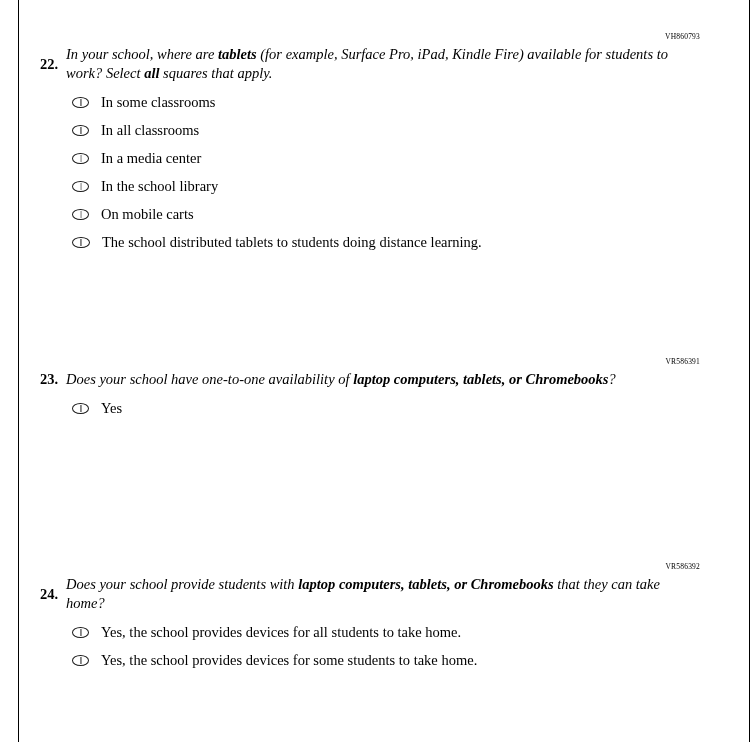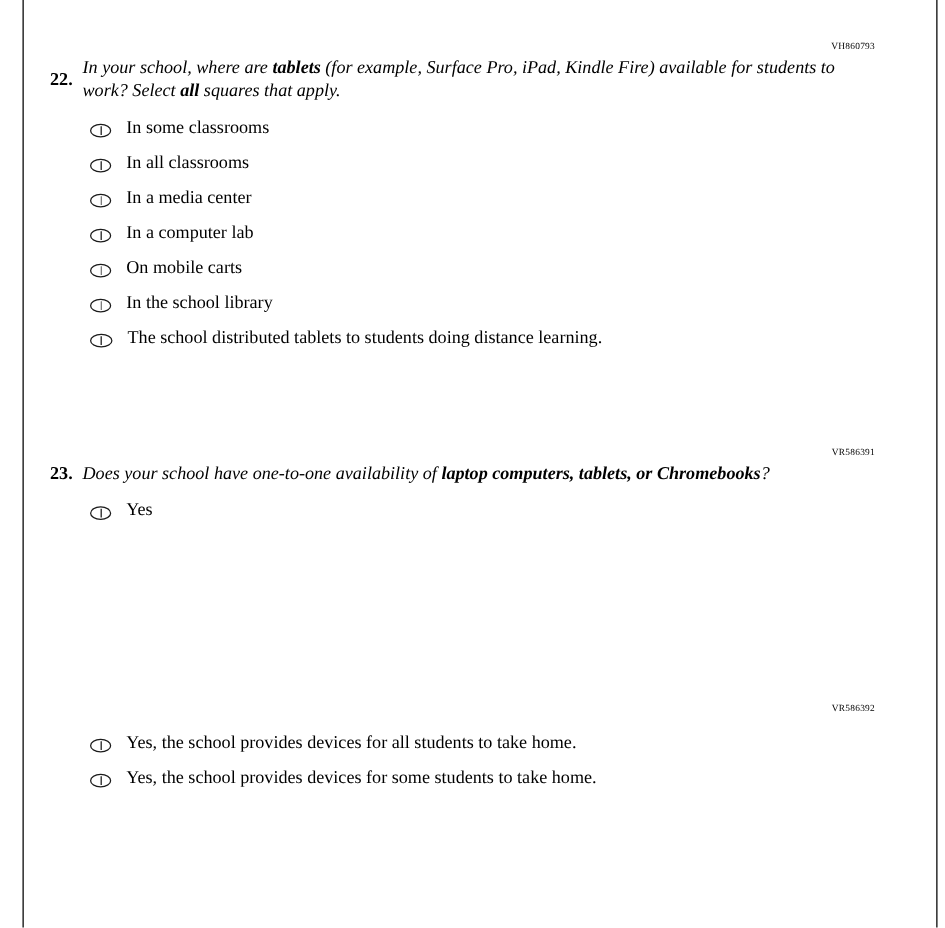--- a/index.html
+++ b/index.html
@@ -69,21 +69,21 @@
     flex: 1 1 auto;
     font-style: italic;
   }
   .qtext b { font-weight: bold; }
   .options {
     margin-top: 10px;
     margin-left: 32px;
   }
   .opt {
     display: flex;
-    align-items: center;
+    align-items: flex-start;
     margin-bottom: 9px;
   }
   .bubble {
     flex: 0 0 auto;
     width: 17px;
     height: 11px;
     margin-top: 4px;
     margin-right: 12px;
     border: 1.2px solid #1a1a1a;
     border-radius: 50% / 50%;
@@ -136,30 +136,26 @@
       </div>
       <div class="opt">
         <span class="bubble"></span>
         <span class="opt-label">In all classrooms</span>
       </div>
       <div class="opt">
         <span class="bubble hollow"></span>
         <span class="opt-label">In a media center</span>
       </div>
       <div class="opt">
-        <span class="bubble"></span>
-        <span class="opt-label">In a computer lab</span>
+        <span class="bubble hollow"></span>
+        <span class="opt-label">In the school library</span>
       </div>
       <div class="opt">
         <span class="bubble hollow"></span>
         <span class="opt-label">On mobile carts</span>
-      </div>
-      <div class="opt">
-        <span class="bubble hollow"></span>
-        <span class="opt-label">In the school library</span>
       </div>
       <div class="opt">
         <span class="bubble wide"></span>
         <span class="opt-label">The school distributed tablets to students doing distance learning.</span>
       </div>
     </div>
   </div>
 
   <div class="question-block" id="q23">
     <div class="qcode">VR586391</div>
@@ -170,20 +166,24 @@
     <div class="options">
       <div class="opt">
         <span class="bubble"></span>
         <span class="opt-label">Yes</span>
       </div>
     </div>
   </div>
 
   <div class="question-block" id="q24">
     <div class="qcode">VR586392</div>
+    <div class="qhead">
+      <div class="qnum">24.</div>
+      <div class="qtext"><span>Does your school provide students with </span><b>laptop computers, tablets, or Chromebooks</b><span> that they can take home?</span></div>
+    </div>
     <div class="options">
       <div class="opt">
         <span class="bubble"></span>
         <span class="opt-label">Yes, the school provides devices for all students to take home.</span>
       </div>
       <div class="opt">
         <span class="bubble"></span>
         <span class="opt-label">Yes, the school provides devices for some students to take home.</span>
       </div>
     </div>

